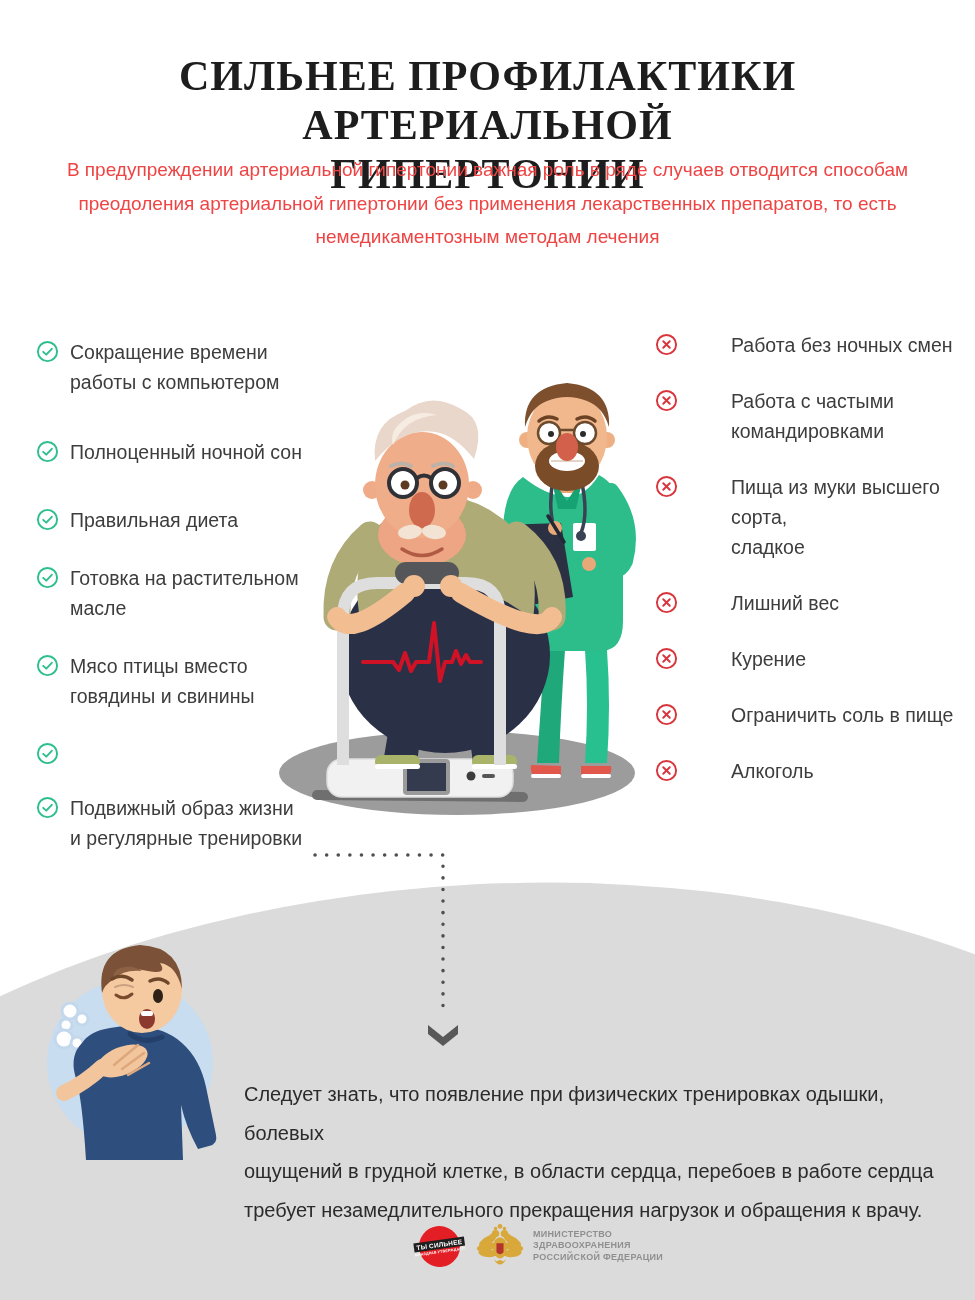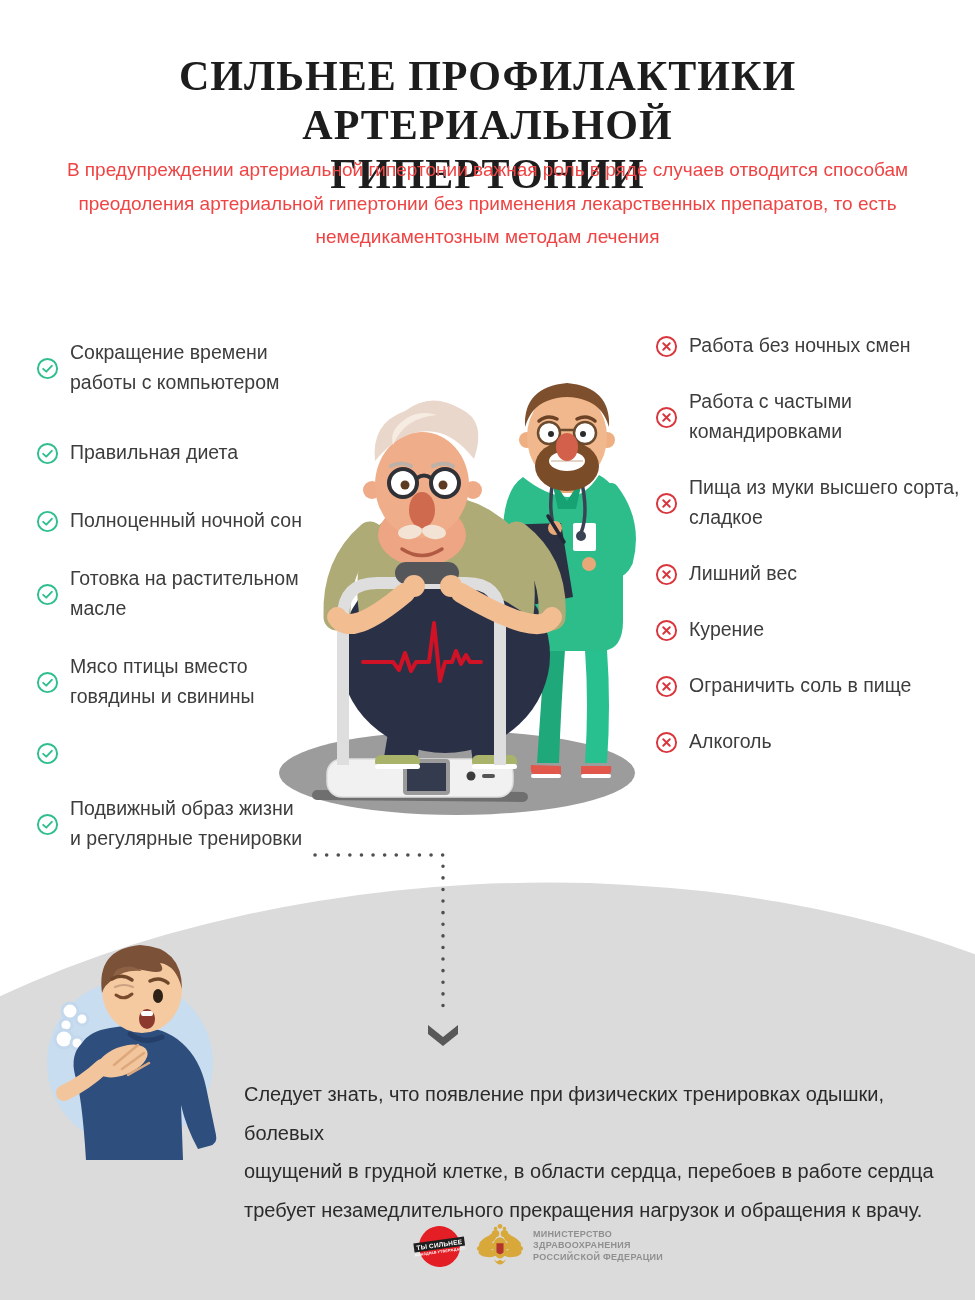--- a/index.html
+++ b/index.html
@@ -28,25 +28,25 @@
   }
   .subtitle{
     left:50px;top:153px;width:875px;margin:0;
     font-size:19px;line-height:33.5px;text-align:center;white-space:pre-line;
     color:#ef4444;
   }
   
   .list{display:flex;flex-direction:column;}
   .do-list{left:36px;top:337px;width:300px;}
   .avoid-list{left:655px;top:330px;width:305px;}
-  .item{display:flex;align-items:center;margin-bottom:27px;}
+  .item{display:flex;align-items:flex-start;margin-bottom:27px;}
   .do-list .item{margin-bottom:28px;}
   .do-list .item:nth-of-type(1){margin-bottom:40px;}
   .do-list .item:nth-of-type(2){margin-bottom:38px;}
-  .avoid-list .item{margin-bottom:26px;}
+  .avoid-list .item{margin-bottom:26px;gap:42px;}
   .item .ic{flex:0 0 23px;width:23px;height:23px;margin-top:3px;margin-right:11px;}
   .item .ic svg{width:23px;height:23px;display:block;}
   .do-list .ic{color:var(--check-green,#2fbe8d);}
   .avoid-list .ic{color:var(--cross-red,#d8353c);}
   .item .txt{
     font-size:19.5px;line-height:30px;white-space:pre-line;color:#3d3d3d;
   }
   
   .center-illustration{left:255px;top:365px;width:430px;height:455px;}
   
@@ -105,31 +105,31 @@
 работы с компьютером</span>
     </div>
 
     <div class="item">
       <span class="ic">
         <svg viewBox="0 0 24 24" fill="none" stroke="currentColor" stroke-width="2" stroke-linecap="round" stroke-linejoin="round">
           <circle cx="12" cy="12" r="10"></circle>
           <path d="M7.5 12.4 L10.7 15.3 L16.5 9.2"></path>
         </svg>
       </span>
+      <span class="txt">Полноценный ночной сон</span>
+    </div>
+
+    <div class="item">
+      <span class="ic">
+        <svg viewBox="0 0 24 24" fill="none" stroke="currentColor" stroke-width="2" stroke-linecap="round" stroke-linejoin="round">
+          <circle cx="12" cy="12" r="10"></circle>
+          <path d="M7.5 12.4 L10.7 15.3 L16.5 9.2"></path>
+        </svg>
+      </span>
       <span class="txt">Правильная диета</span>
-    </div>
-
-    <div class="item">
-      <span class="ic">
-        <svg viewBox="0 0 24 24" fill="none" stroke="currentColor" stroke-width="2" stroke-linecap="round" stroke-linejoin="round">
-          <circle cx="12" cy="12" r="10"></circle>
-          <path d="M7.5 12.4 L10.7 15.3 L16.5 9.2"></path>
-        </svg>
-      </span>
-      <span class="txt">Полноценный ночной сон</span>
     </div>
 
     <div class="item">
       <span class="ic">
         <svg viewBox="0 0 24 24" fill="none" stroke="currentColor" stroke-width="2" stroke-linecap="round" stroke-linejoin="round">
           <circle cx="12" cy="12" r="10"></circle>
           <path d="M7.5 12.4 L10.7 15.3 L16.5 9.2"></path>
         </svg>
       </span>
       <span class="txt">Готовка на растительном

